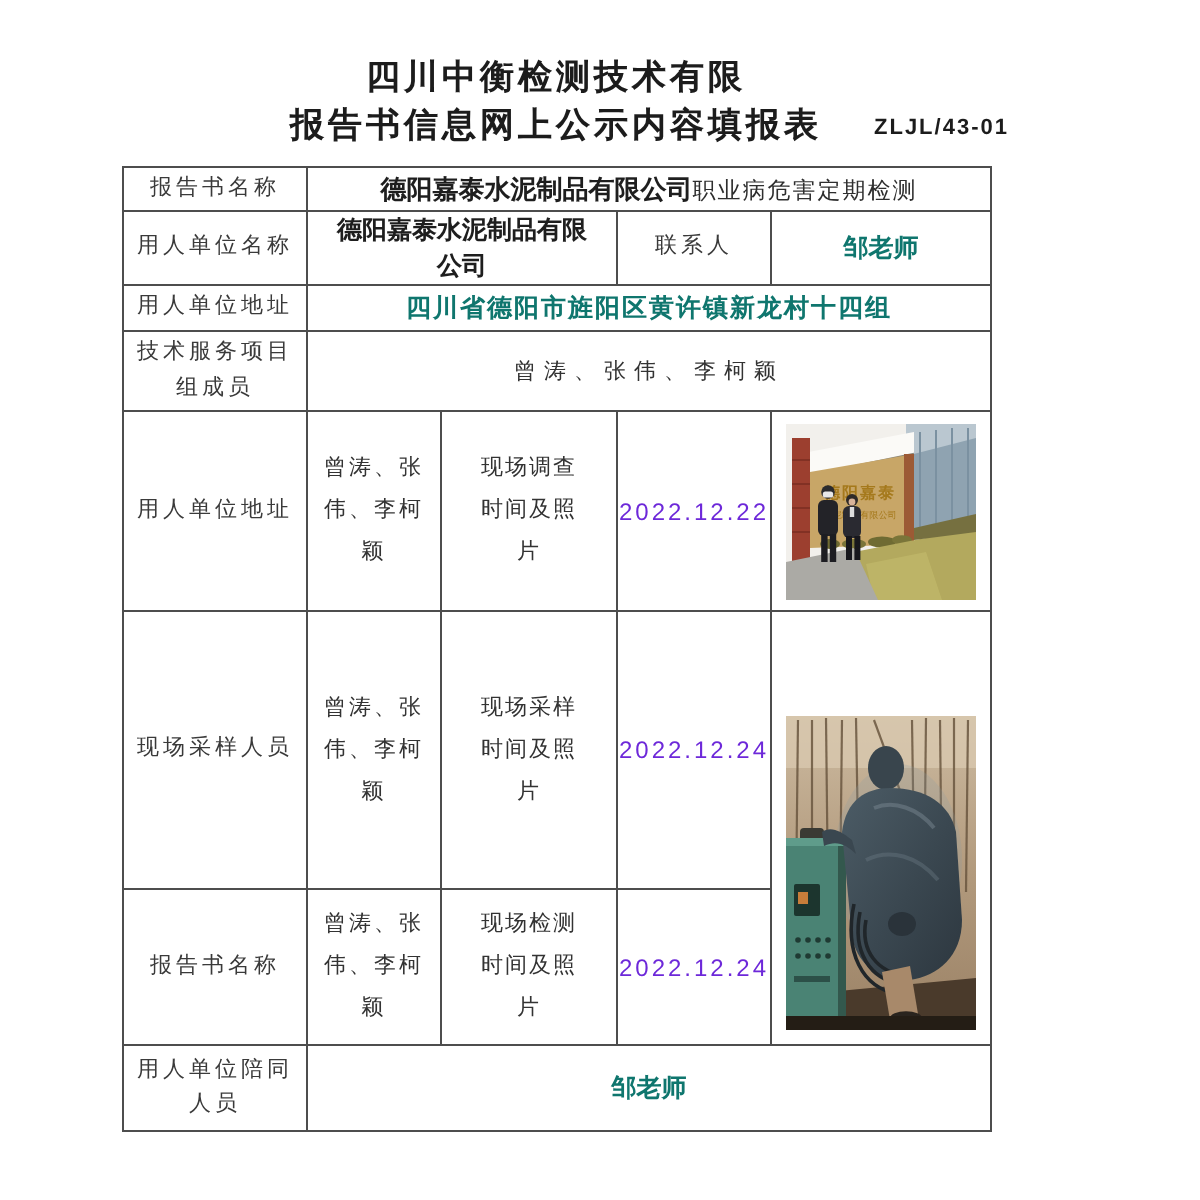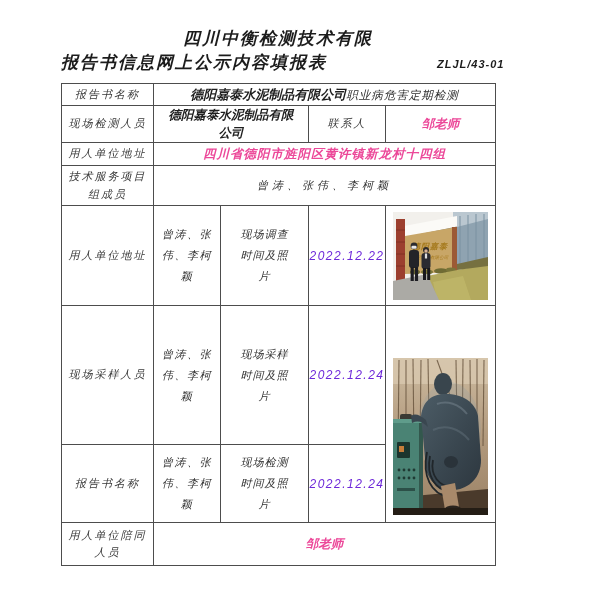--- a/index.html
+++ b/index.html
@@ -1,33 +1,33 @@
 <!DOCTYPE html>
 <html><head>
 <meta charset="utf-8">
 <style>
   * { margin:0; padding:0; box-sizing:border-box; }
   html,body { background:#ffffff; }
   body { font-family:"Liberation Sans", sans-serif; color:#222; }
-  .page { position:relative; width:600px; height:600px; background:#fff; overflow:hidden;font-style:italic; }
+  .page { position:relative; width:600px; height:600px; background:#fff; overflow:hidden; }
 
   .title-line1 { position:absolute; top:27px; left:61px; width:434px; text-align:center;
                  font-size:17px; font-weight:700; letter-spacing:2px; color:#1c1c1c; }
-  .title-line2 { position:absolute; top:51px; left:61px; width:434px; 
+  .title-line2 { position:absolute; top:51px; left:61px; width:434px; text-align:center;
                  font-size:17px; font-weight:700; letter-spacing:2px; color:#1c1c1c; }
   .doc-code    { position:absolute; top:58px; left:437px; font-size:11px; font-weight:700;
                  letter-spacing:1px; color:#1c1c1c; }
 
   table.form { position:absolute; left:61px; top:83px; width:434px; border-collapse:collapse;
                table-layout:fixed;padding-left:40px; }
   table.form td { border:1px solid #4d4d4d; text-align:center; vertical-align:middle;
                   overflow:hidden; }
 
   td.lbl   { font-size:11px; letter-spacing:2px; color:#3a3a3a; line-height:1.6; }
-  td.val-b { font-size:12.5px; font-weight:700; color:#ec4899; }
+  td.val-b { font-size:12.5px; font-weight:700; color:#0f766e; }
   .b       { font-weight:700; font-size:13px; color:#1e1e1e; }
   .rest    { font-size:11.5px; letter-spacing:1px; color:#2e2e2e;margin-top:39px; }
   td.names { font-size:11px; letter-spacing:1.5px; line-height:1.9; color:#333; padding:0 7px; }
   td.tlabel{ font-size:11px; letter-spacing:1px; line-height:1.9; color:#333; padding:0 14px; }
   td.date  { font-size:12px; letter-spacing:1.5px; color:#6d28d9; }
   td.wide-names { font-size:11px; letter-spacing:4px; color:#333; }
   td.company { font-size:12.5px; font-weight:700; color:#1e1e1e; padding:0 10px; line-height:1.45; }
   td.photo-cell { vertical-align:middle; }
   td.photo-tall { vertical-align:top; }
 
@@ -53,21 +53,21 @@
         <col style="width:110px">
     </colgroup>
 
     <tbody>
         <tr style="height:22px">
       <td class="lbl">报告书名称</td>
       <td colspan="4"><span class="b">德阳嘉泰水泥制品有限公司</span><span class="rest">职业病危害定期检测</span></td>
     </tr>
 
     <tr style="height:35px">
-      <td class="lbl">现场检测人员</td>
+      <td class="lbl">用人单位名称</td>
       <td colspan="2" class="company">德阳嘉泰水泥制品有限公司</td>
       <td class="lbl">联系人</td>
       <td class="val-b">邹老师</td>
     </tr>
 
     <tr style="height:23px">
       <td class="lbl">用人单位地址</td>
       <td colspan="4" class="val-b" style="letter-spacing:1px">四川省德阳市旌阳区黄许镇新龙村十四组</td>
     </tr>
 

